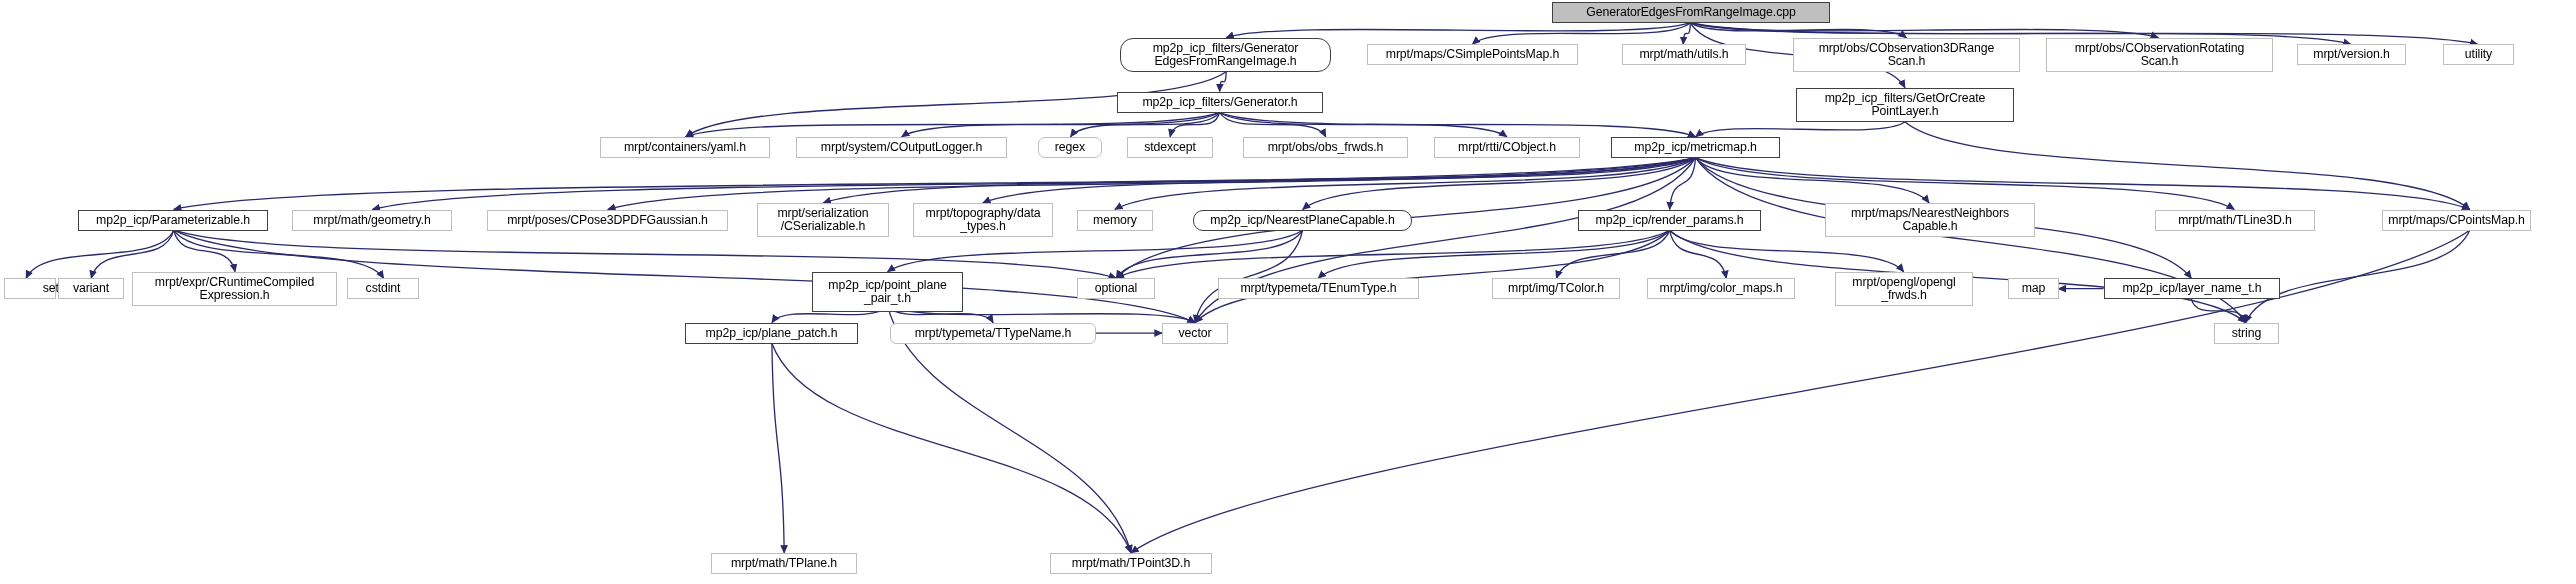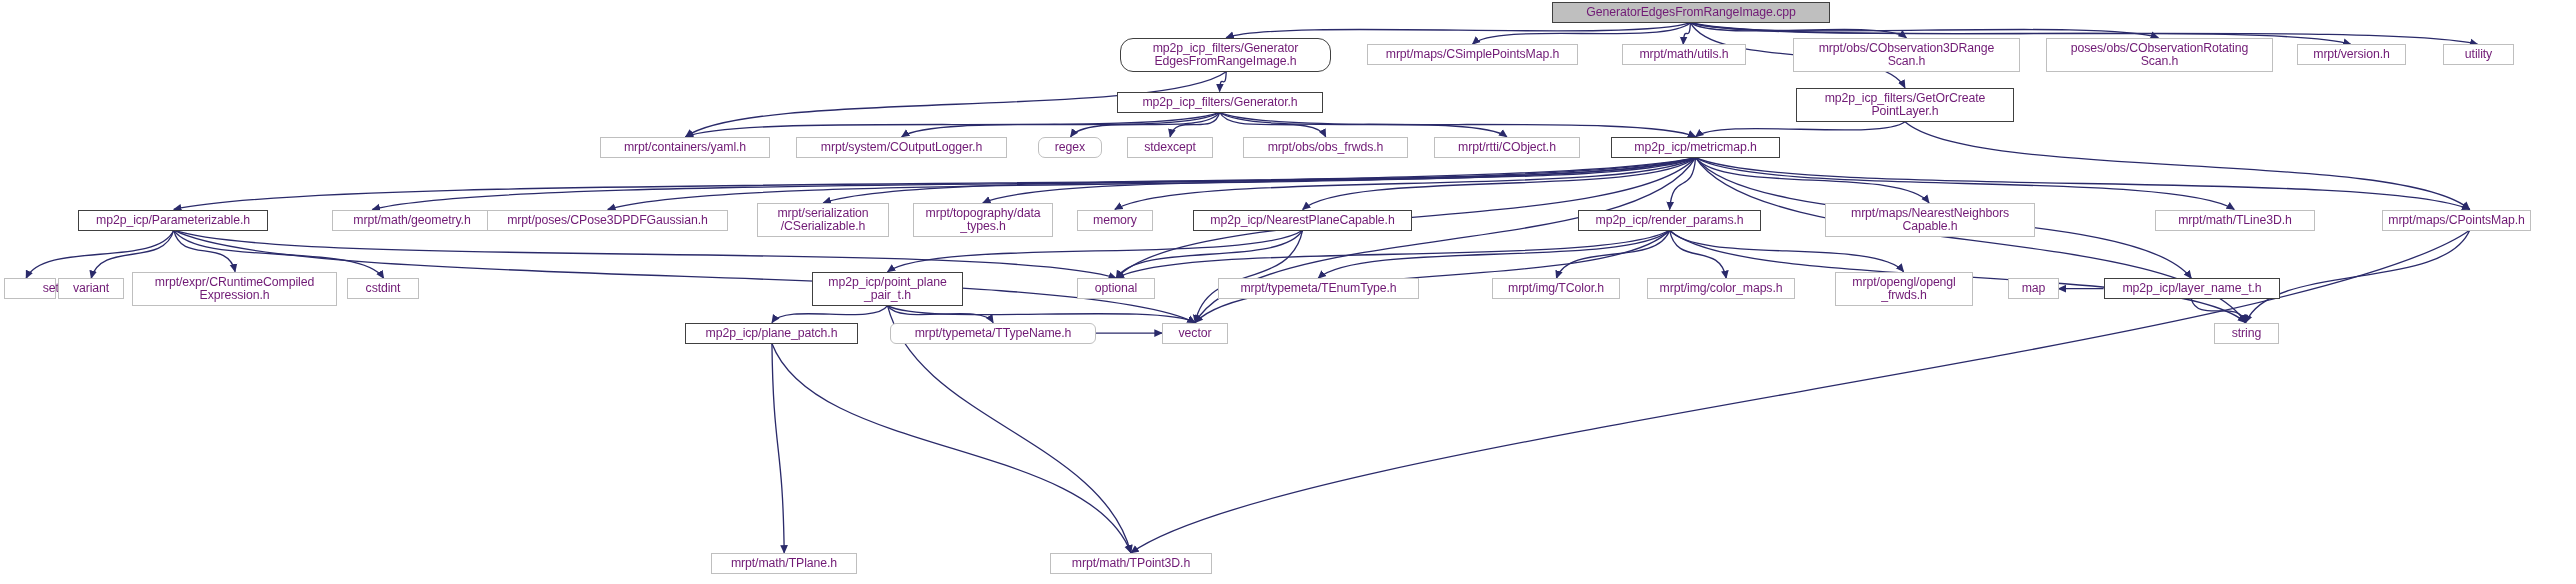--- a/index.html
+++ b/index.html
@@ -15,21 +15,21 @@
   #edges{position:absolute;left:0;top:0;width:2576px;height:584px;pointer-events:none;}
   .node{
     position:absolute;
     box-sizing:border-box;
     display:flex;
     align-items:center;
     justify-content:center;
     text-align:center;
     border:0.9px solid #bfbfbf;
     background:#ffffff;
-    color:#701a75;
+    color:#000000;
     font-size:12.3px;
     line-height:13.2px;
     letter-spacing:-0.1px;
     white-space:pre-line;
     padding:0 3.8px;
   }
   .node.hdr{
     border:1.4px solid #404040;
   }
   .node.root{
@@ -112,54 +112,54 @@
       </g>
   </svg>
   <div id="node-layer">
       <div class="node root" style="left: 1552px; top: 1.9px; width: 278px; height: 21px;">GeneratorEdgesFromRangeImage.cpp</div>
       <div class="node hdr" style="left: 1120px; top: 38px; width: 211px; height: 34px; border-radius: 13px;">mp2p_icp_filters/Generator
 EdgesFromRangeImage.h</div>
       <div class="node " style="left: 1367px; top: 44px; width: 211px; height: 21px;">mrpt/maps/CSimplePointsMap.h</div>
       <div class="node " style="left: 1622px; top: 44px; width: 124px; height: 21px;">mrpt/math/utils.h</div>
       <div class="node " style="left: 1793px; top: 38px; width: 227px; height: 34px;">mrpt/obs/CObservation3DRange
 Scan.h</div>
-      <div class="node " style="left: 2046px; top: 38px; width: 227px; height: 34px;">poses/obs/CObservationRotating
+      <div class="node " style="left: 2046px; top: 38px; width: 227px; height: 34px;">mrpt/obs/CObservationRotating
 Scan.h</div>
       <div class="node " style="left: 2297px; top: 44px; width: 109px; height: 21px;">mrpt/version.h</div>
       <div class="node " style="left: 2443px; top: 44px; width: 71px; height: 21px;">utility</div>
       <div class="node hdr" style="left: 1117px; top: 92px; width: 206px; height: 21px;">mp2p_icp_filters/Generator.h</div>
       <div class="node hdr" style="left: 1796px; top: 88px; width: 218px; height: 34px;">mp2p_icp_filters/GetOrCreate
 PointLayer.h</div>
       <div class="node " style="left: 600px; top: 137px; width: 170px; height: 21px;">mrpt/containers/yaml.h</div>
       <div class="node " style="left: 796px; top: 137px; width: 211px; height: 21px;">mrpt/system/COutputLogger.h</div>
       <div class="node " style="left: 1038px; top: 137px; width: 64px; height: 21px; border-radius: 7px;">regex</div>
       <div class="node " style="left: 1127px; top: 137px; width: 86px; height: 21px;">stdexcept</div>
       <div class="node " style="left: 1243px; top: 137px; width: 165px; height: 21px;">mrpt/obs/obs_frwds.h</div>
       <div class="node " style="left: 1434px; top: 137px; width: 146px; height: 21px;">mrpt/rtti/CObject.h</div>
       <div class="node hdr" style="left: 1611px; top: 137px; width: 169px; height: 21px;">mp2p_icp/metricmap.h</div>
       <div class="node hdr" style="left: 78px; top: 210px; width: 190px; height: 21px;">mp2p_icp/Parameterizable.h</div>
-      <div class="node " style="left: 292px; top: 210px; width: 160px; height: 21px; margin-left: 40px;">mrpt/math/geometry.h</div>
+      <div class="node " style="left: 292px; top: 210px; width: 160px; height: 21px;">mrpt/math/geometry.h</div>
       <div class="node " style="left: 487px; top: 210px; width: 241px; height: 21px;">mrpt/poses/CPose3DPDFGaussian.h</div>
       <div class="node " style="left: 757px; top: 203px; width: 132px; height: 34px;">mrpt/serialization
 /CSerializable.h</div>
       <div class="node " style="left: 913px; top: 203px; width: 140px; height: 34px;">mrpt/topography/data
 _types.h</div>
       <div class="node " style="left: 1077px; top: 210px; width: 76px; height: 21px;">memory</div>
-      <div class="node hdr" style="left: 1193px; top: 210px; width: 219px; height: 21px;">mp2p_icp/NearestPlaneCapable.h</div>
+      <div class="node hdr" style="left: 1193px; top: 210px; width: 219px; height: 21px; border-radius: 10px;">mp2p_icp/NearestPlaneCapable.h</div>
       <div class="node hdr" style="left: 1578px; top: 210px; width: 183px; height: 21px;">mp2p_icp/render_params.h</div>
       <div class="node " style="left: 1825px; top: 203px; width: 210px; height: 34px;">mrpt/maps/NearestNeighbors
 Capable.h</div>
       <div class="node " style="left: 2155px; top: 210px; width: 160px; height: 21px;">mrpt/math/TLine3D.h</div>
       <div class="node " style="left: 2382px; top: 210px; width: 149px; height: 21px;">mrpt/maps/CPointsMap.h</div>
       <div class="node " style="left: 3.8px; top: 278px; width: 43px; height: 21px; padding-left: 46px;">set</div>
       <div class="node " style="left: 58px; top: 278px; width: 66px; height: 21px;">variant</div>
       <div class="node " style="left: 132px; top: 272px; width: 205px; height: 34px;">mrpt/expr/CRuntimeCompiled
 Expression.h</div>
       <div class="node " style="left: 347px; top: 278px; width: 72px; height: 21px;">cstdint</div>
-      <div class="node hdr" style="left: 812px; top: 272px; width: 151px; height: 34px;">mp2p_icp/point_plane
+      <div class="node hdr" style="left: 812px; top: 272px; width: 151px; height: 40px;">mp2p_icp/point_plane
 _pair_t.h</div>
       <div class="node " style="left: 1077px; top: 278px; width: 78px; height: 21px;">optional</div>
       <div class="node " style="left: 1218px; top: 278px; width: 201px; height: 21px;">mrpt/typemeta/TEnumType.h</div>
       <div class="node " style="left: 1492px; top: 278px; width: 128px; height: 21px;">mrpt/img/TColor.h</div>
       <div class="node " style="left: 1647px; top: 278px; width: 148px; height: 21px;">mrpt/img/color_maps.h</div>
       <div class="node " style="left: 1835px; top: 272px; width: 138px; height: 34px;">mrpt/opengl/opengl
 _frwds.h</div>
       <div class="node " style="left: 2008px; top: 278px; width: 51px; height: 21px;">map</div>
       <div class="node hdr" style="left: 2104px; top: 278px; width: 176px; height: 21px;">mp2p_icp/layer_name_t.h</div>
       <div class="node hdr" style="left: 685px; top: 323px; width: 173px; height: 21px;">mp2p_icp/plane_patch.h</div>

